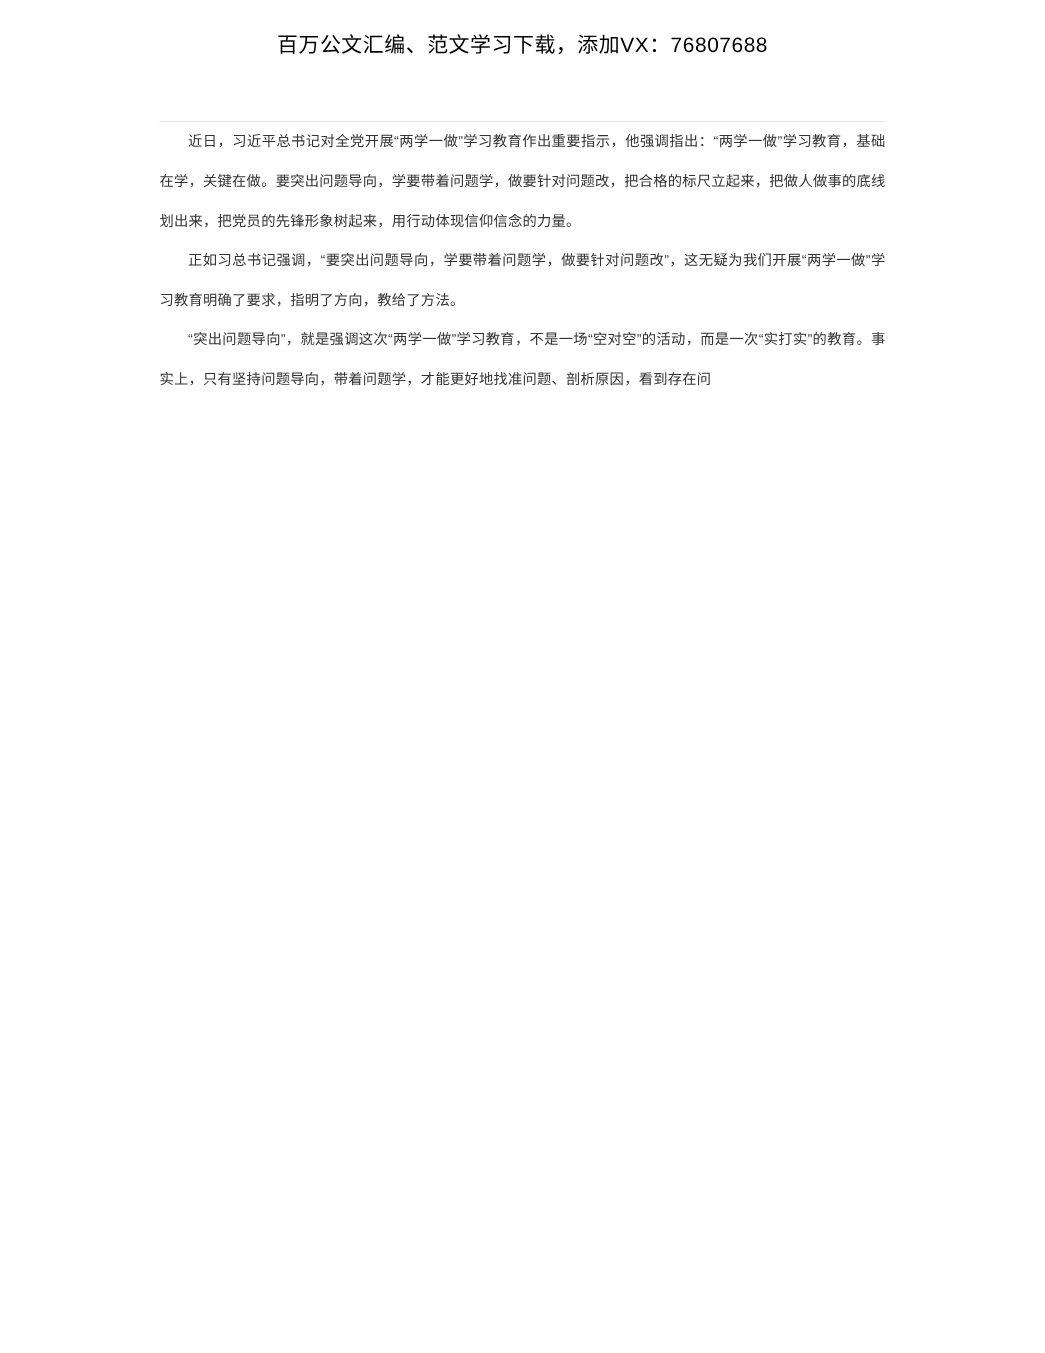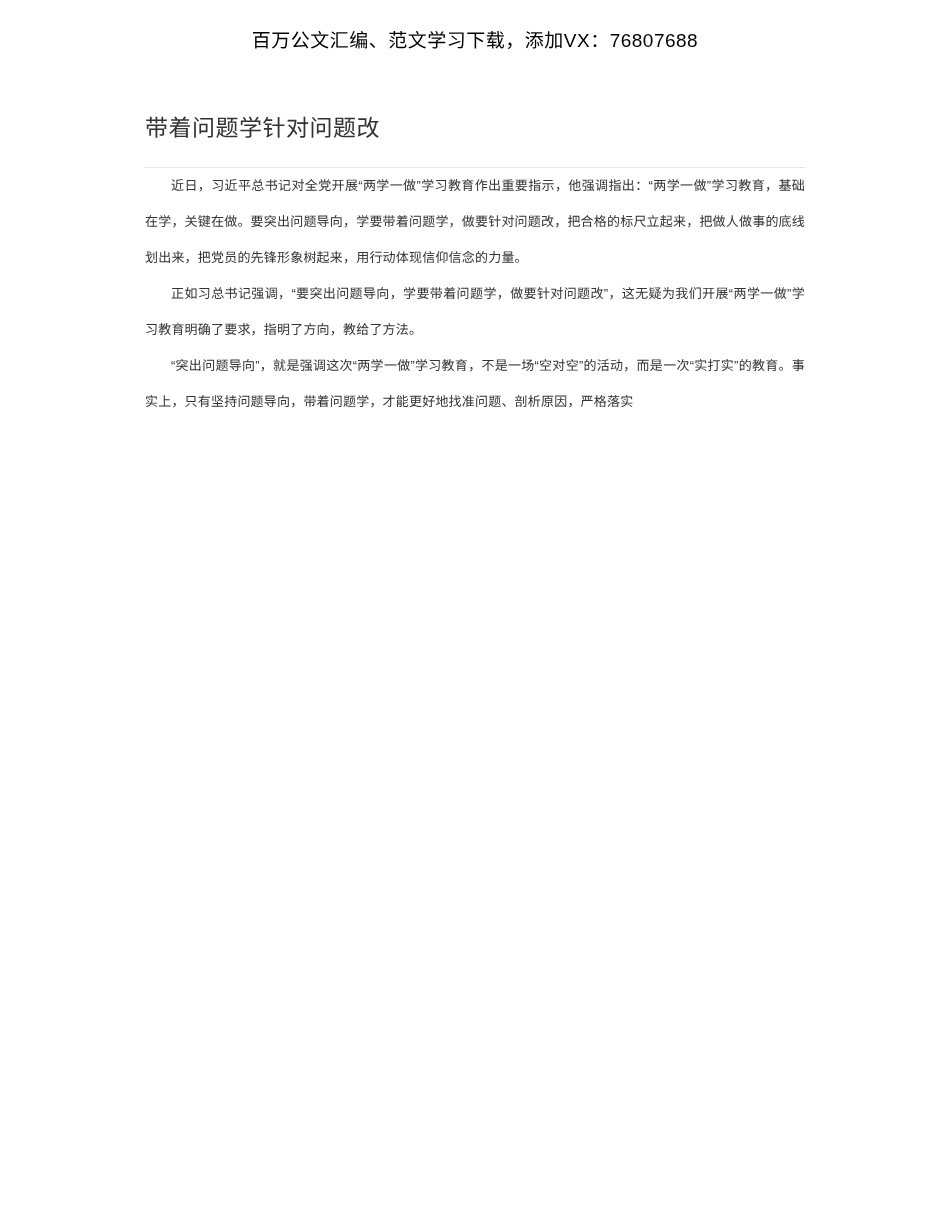--- a/index.html
+++ b/index.html
@@ -66,25 +66,24 @@
 </style>
 </head>
 <body>
 
 <div class="page">
 
   <div class="promo-banner">百万公文汇编、范文学习下载，添加VX：76807688</div>
 
   <div class="content">
 
-    <h1 class="doc-title">带着问题学针对问题改</h1>
 
     <div class="title-divider"></div>
 
 
     <div class="body-text">
       <p>近日，习近平总书记对全党开展“两学一做”学习教育作出重要指示，他强调指出：“两学一做”学习教育，基础在学，关键在做。要突出问题导向，学要带着问题学，做要针对问题改，把合格的标尺立起来，把做人做事的底线划出来，把党员的先锋形象树起来，用行动体现信仰信念的力量。</p>
       <p>正如习总书记强调，“要突出问题导向，学要带着问题学，做要针对问题改”，这无疑为我们开展“两学一做”学习教育明确了要求，指明了方向，教给了方法。</p>
-      <p>“突出问题导向”，就是强调这次“两学一做”学习教育，不是一场“空对空”的活动，而是一次“实打实”的教育。事实上，只有坚持问题导向，带着问题学，才能更好地找准问题、剖析原因，严格落实</p>
+      <p>“突出问题导向”，就是强调这次“两学一做”学习教育，不是一场“空对空”的活动，而是一次“实打实”的教育。事实上，只有坚持问题导向，带着问题学，才能更好地找准问题、剖析原因，看到存在问</p>
     </div>
 
   </div>
 </div>
 
 </body></html>

